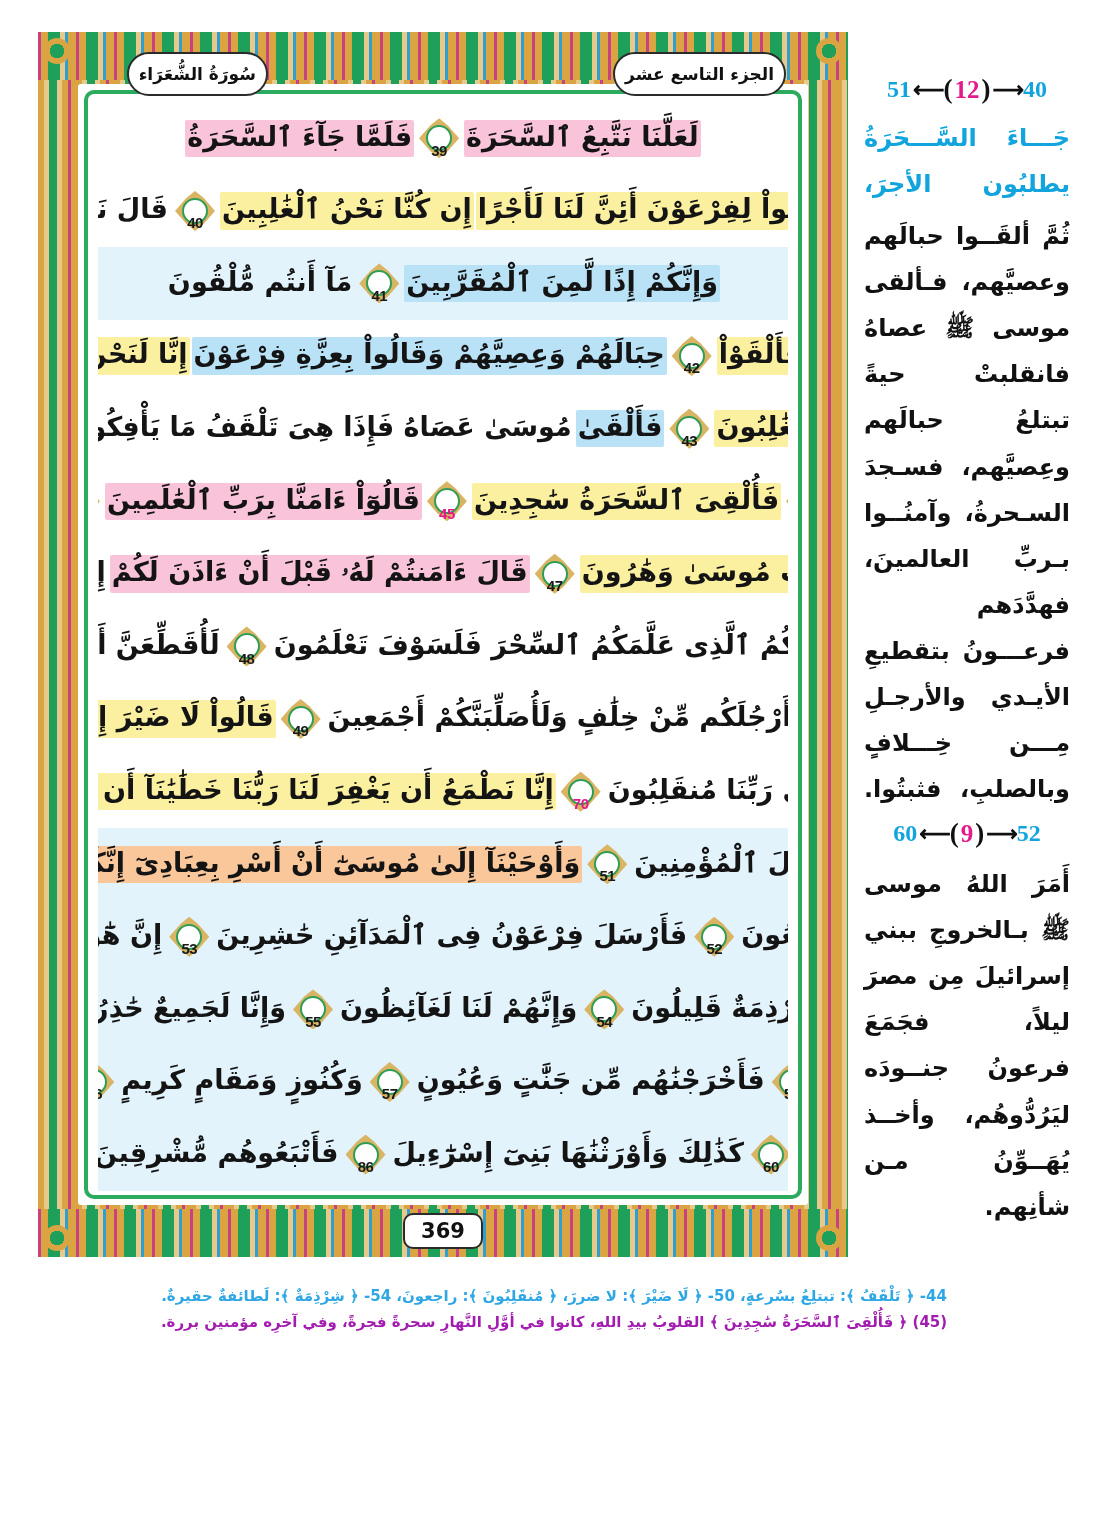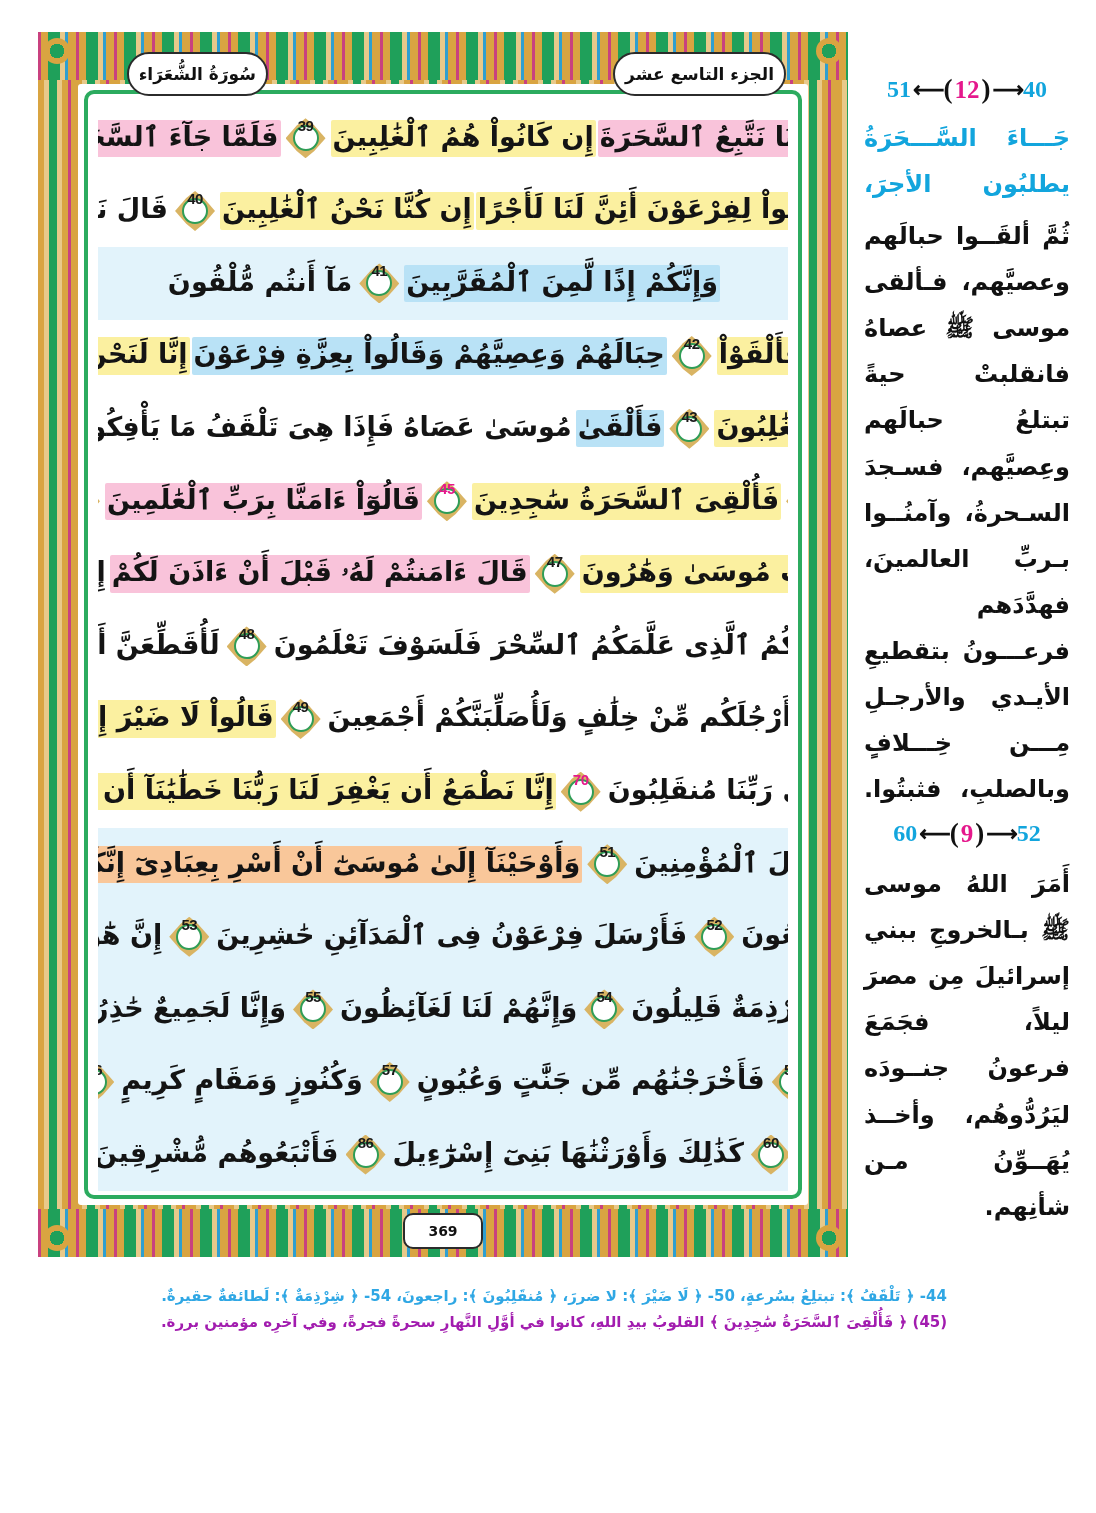--- a/index.html
+++ b/index.html
@@ -124,21 +124,21 @@
     left: 50%;
     transform: translateX(-50%);
     width: 80px;
     height: 36px;
     background: #ffffff;
     border: 2px solid #2b2b2b;
     border-radius: 10px;
     display: flex;
     align-items: center;
     justify-content: center;
-    font-size: 14px;
+    font-size: 21px;
     font-weight: 700;
     color: #111111;
     z-index: 6;
   }
 
   
   .lines {
     position: absolute;
     inset: 0;
     padding: 4px 6px 0 6px;
@@ -169,21 +169,21 @@
   .seg.hl-blue   { background: #b9e2f6; }
   .seg.hl-orange { background: #f9c79a; }
   .seg.hl-none   { background: transparent; }
 
   
   .aya-line.wash-blue { background: #e2f3fb; }
 
   
   .aya-num {
     display: inline-flex;
-    align-items: flex-start;
+    align-items: flex-end;
     justify-content: center;
     position: relative;
     width: 40px;
     height: 40px;
     margin: 0 3px;
     flex: 0 0 auto;
   }
   .aya-num .medal {
     position: absolute;
     inset: 0;
@@ -304,21 +304,20 @@
     </div>
 
     <div class="page-number">
       <span>369</span>
     </div>
 
     <div class="text-panel">
       <div class="lines" id="lines-host">
           <div class="aya-line">
             <span class="seg hl-pink">لَعَلَّنَا نَتَّبِعُ ٱلسَّحَرَةَ</span>
-            <span class="seg hl-yellow">إِن كَانُواْ هُمُ ٱلْغَٰلِبِينَ</span>
             <span class="aya-num">
               <span class="medal"></span>
               <span class="medal-inner"></span>
               <span class="n">39</span>
             </span>
             <span class="seg hl-pink">فَلَمَّا جَآءَ ٱلسَّحَرَةُ</span>
           </div>
           <div class="aya-line">
             <span class="seg hl-yellow">قَالُواْ لِفِرْعَوْنَ أَئِنَّ لَنَا لَأَجْرًا</span>
             <span class="seg hl-yellow">إِن كُنَّا نَحْنُ ٱلْغَٰلِبِينَ</span>

